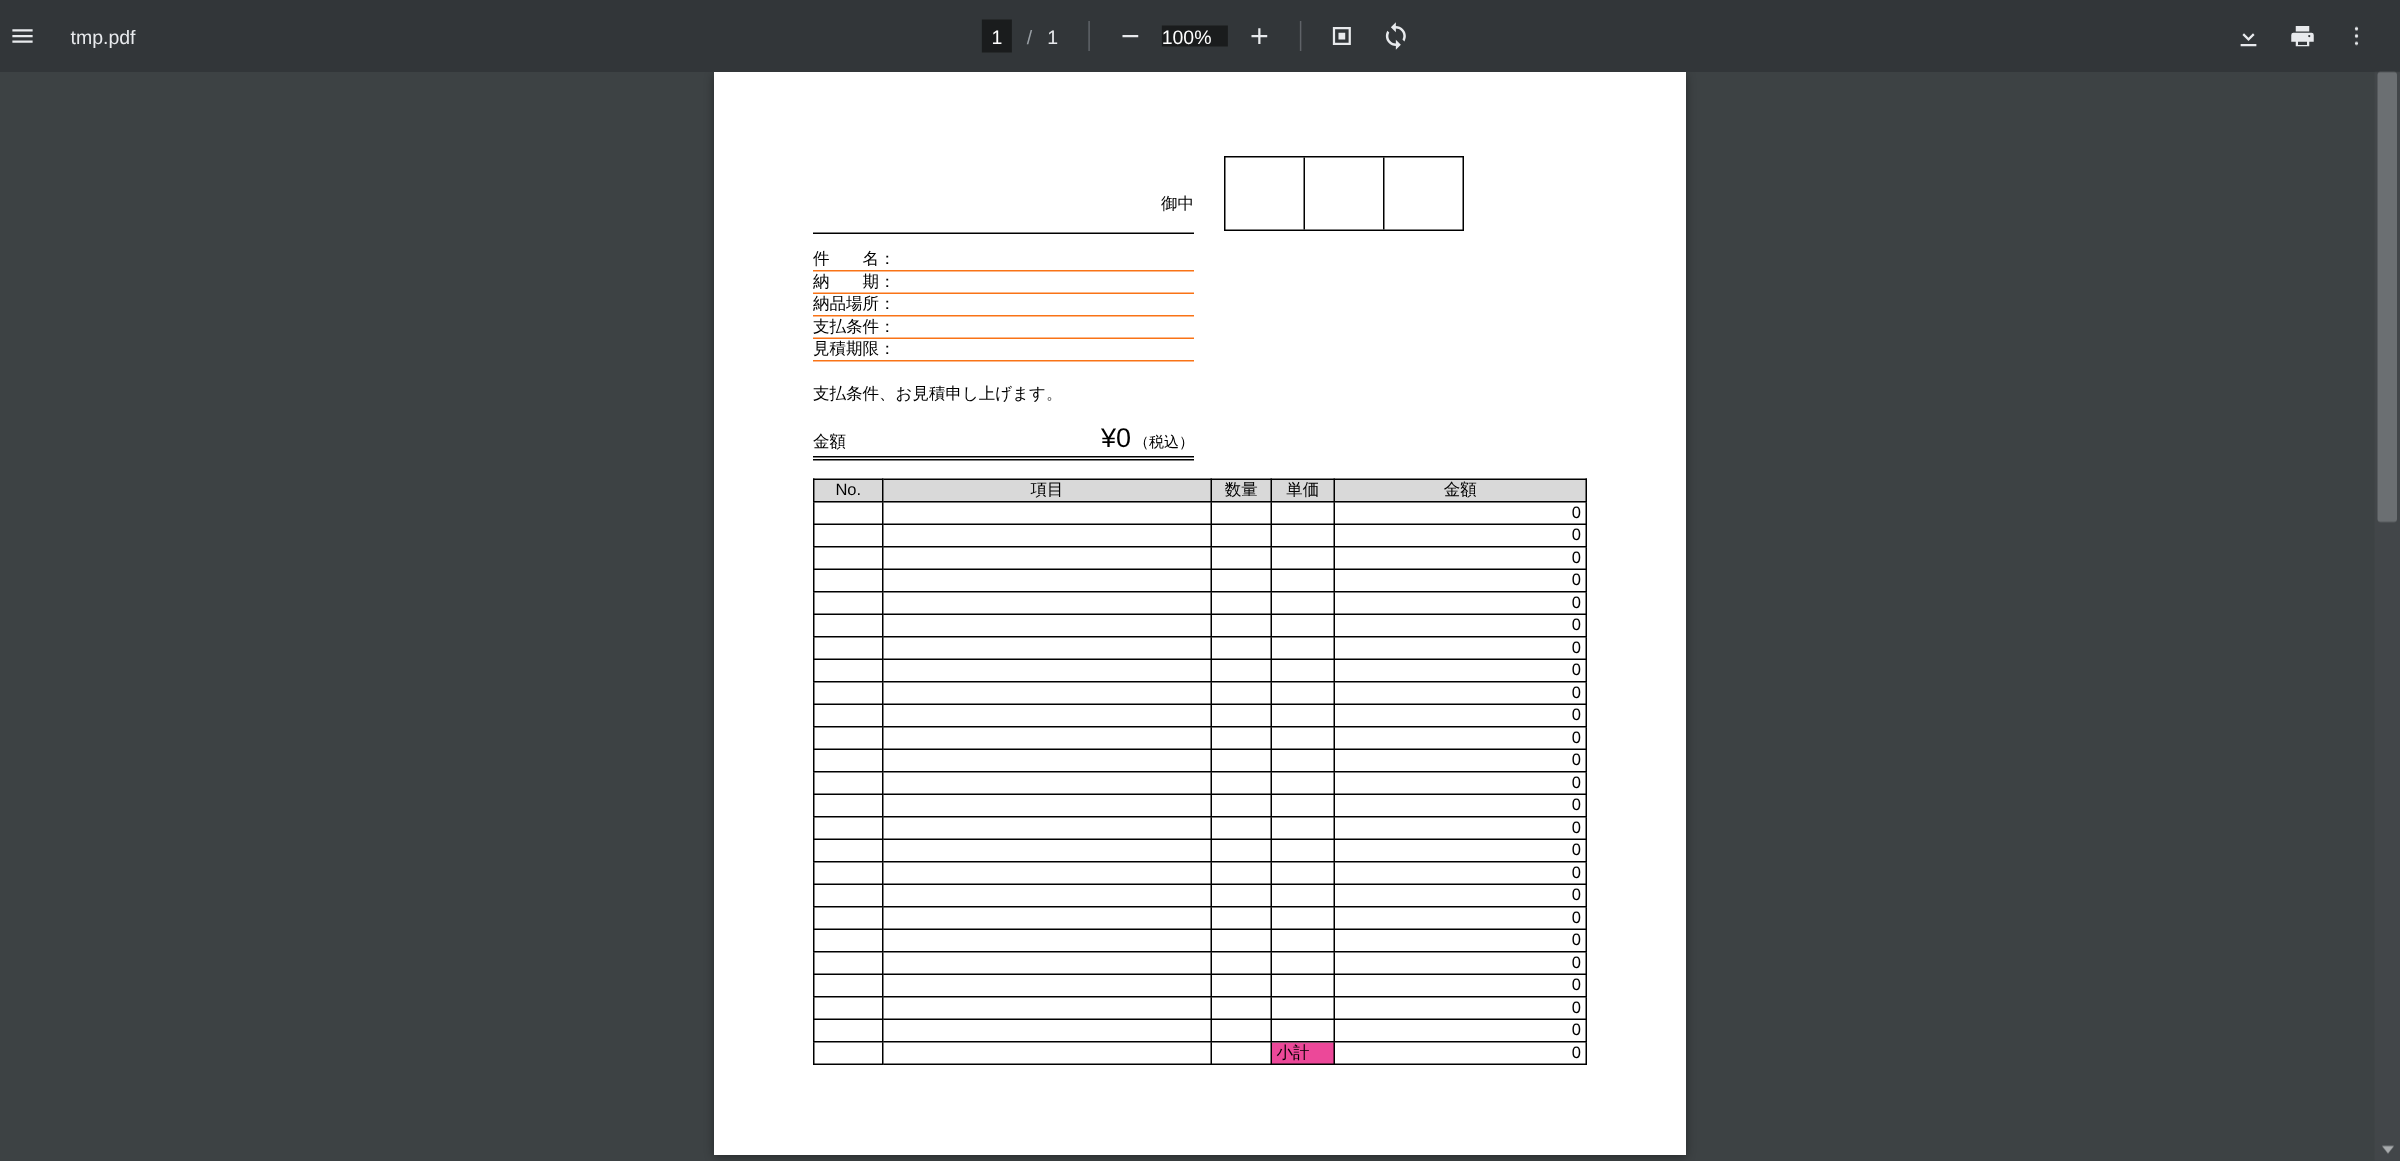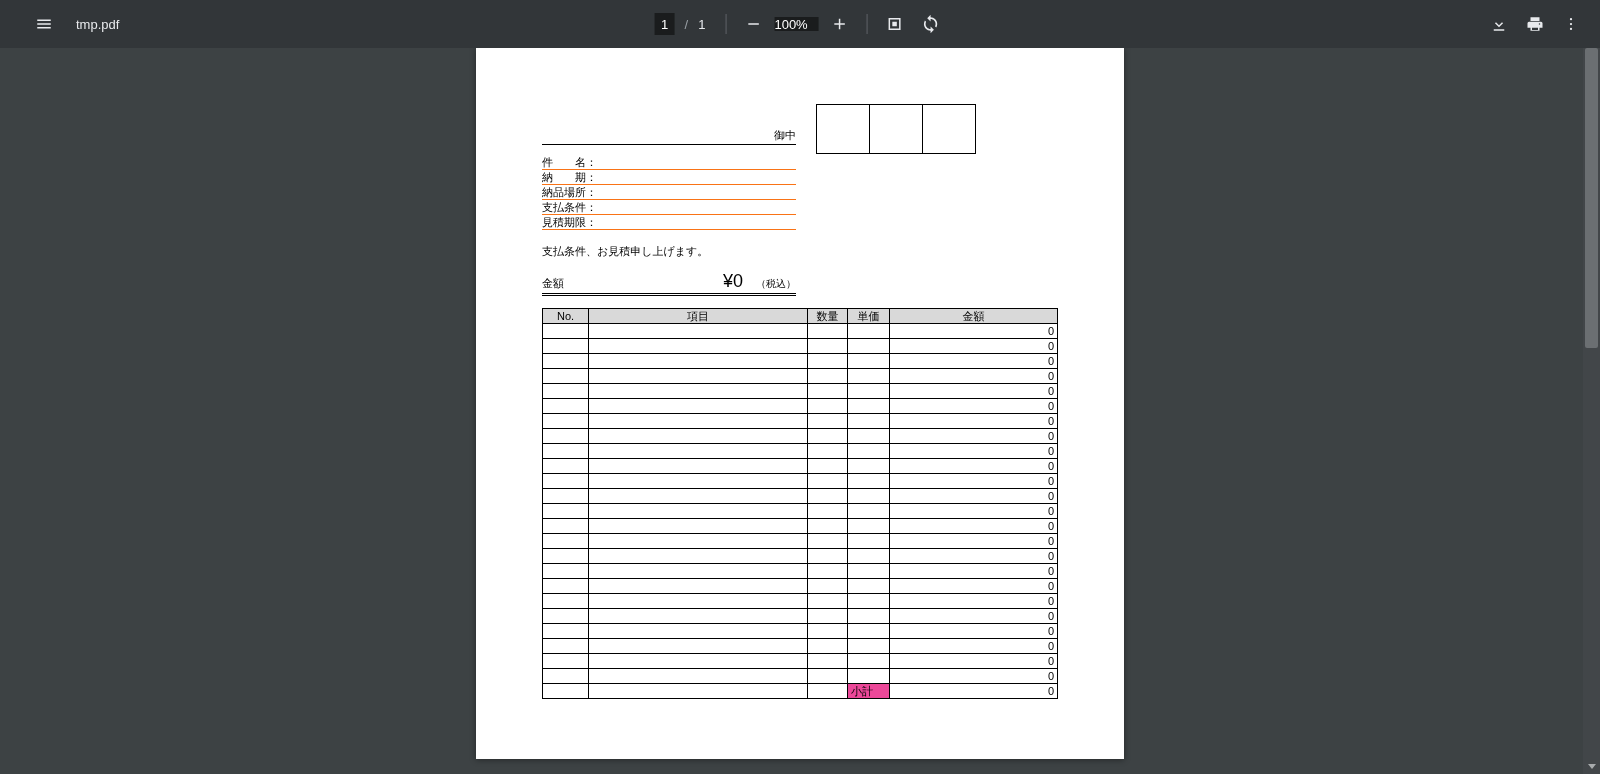--- a/index.html
+++ b/index.html
@@ -1,21 +1,21 @@
 <!DOCTYPE html>
 <html><head>
 <meta charset="utf-8">
 <style>
 * { margin:0; padding:0; box-sizing:border-box; }
 html,body { width:100%; height:100%; }
 body { font-family:"Meiryo","Hiragino Sans",sans-serif; background:#3d4244; overflow:hidden; }
 
 
 .toolbar { height:48px; background:#323639; display:flex; align-items:center; color:#e8eaed; position:relative; z-index:3; }
-.tb-left { display:flex; align-items:center; gap:20px; padding-left:32px; }
+.tb-left { display:flex; align-items:center; gap:20px; padding-left:3px; }
 .tb-menu-btn { width:24px; height:24px; display:flex; align-items:center; justify-content:center; cursor:pointer; }
 .tb-filename { font-size:13px; color:#e8eaed; }
 .tb-center { position:absolute; left:50%; transform:translateX(-50%); display:flex; align-items:center; gap:6px; }
 .tb-page-input { width:20px; height:22px; background:#1a1c1d; color:#fff; border:none; text-align:center; font-size:13px; outline:none; }
 .tb-page-sep { color:#9aa0a6; font-size:13px; margin:0 4px; }
 .tb-page-total { color:#e8eaed; font-size:13px; margin-right:8px; }
 .tb-divider { width:1px; height:20px; background:#5f6368; margin:0 6px; }
 .tb-iconbtn { width:30px; height:30px; display:flex; align-items:center; justify-content:center; cursor:pointer; border-radius:50%; }
 .tb-zoom-box { width:44px; height:14px; background:#1a1c1d; color:#fff; border:none; font-size:13px; outline:none; }
 .tb-right { margin-left:auto; display:flex; align-items:center; gap:6px; padding-right:14px; }
@@ -39,30 +39,30 @@
 
 .doc-upper { display:flex; gap:30px; }
 .doc-left { flex:0 0 254px; }
 .doc-right { flex:1; }
 
 .issuer-block { margin-bottom:22px; }
 .issuer-row { border-bottom:1px solid #000; font-size:11px; padding:1px 0; }
 .issuer-row .lbl { display:inline-block; }
 .title { font-size:20px; font-weight:bold; margin:6px 0 28px 0; letter-spacing:1px; }
 
-.client-line { border-bottom:1px solid #000; text-align:right; font-size:11px; padding-bottom:1px; margin-bottom:10px; }
+.client-line { border-bottom:1px solid #000; text-align:right; font-size:11px; padding-bottom:12px; margin-bottom:10px; }
 
 .field-row { border-bottom:1px solid #f97316; font-size:11px; display:flex; padding:0; line-height:14px; }
 .field-row .flabel { white-space:pre; }
 .note { font-size:11px; margin:14px 0 12px 0; }
 
 .amount-block { display:flex; align-items:baseline; border-bottom:3px double #000; padding-bottom:1px; }
 .amount-label { font-size:11px; }
 .amount-val { margin-left:auto; font-size:18px; font-weight:500; }
-.amount-tax { font-size:10px; margin-left:13px; }
+.amount-tax { font-size:10px; margin-left:2px; }
 
 .logo { margin:4px 0 10px 10px; line-height:.8; }
 .logo .l1 { font-family:Georgia,'Times New Roman',serif; font-weight:bold; }
 .logo .big-l { font-size:54px; color:#3a5aa8; display:inline-block; vertical-align:top; line-height:.9; }
 .logo .rest { display:inline-block; vertical-align:top; margin-top:6px; }
 .logo .ogo { font-size:28px; color:#777; letter-spacing:1px; }
 .logo .space { font-size:20px; color:#666; letter-spacing:1px; display:block; margin-top:-4px; }
 
 .company-info { font-size:11px; line-height:15px; }
 

